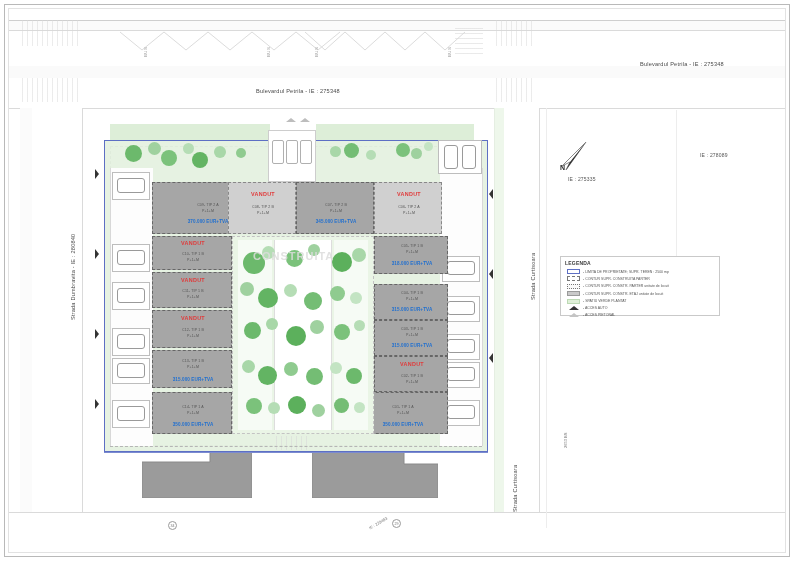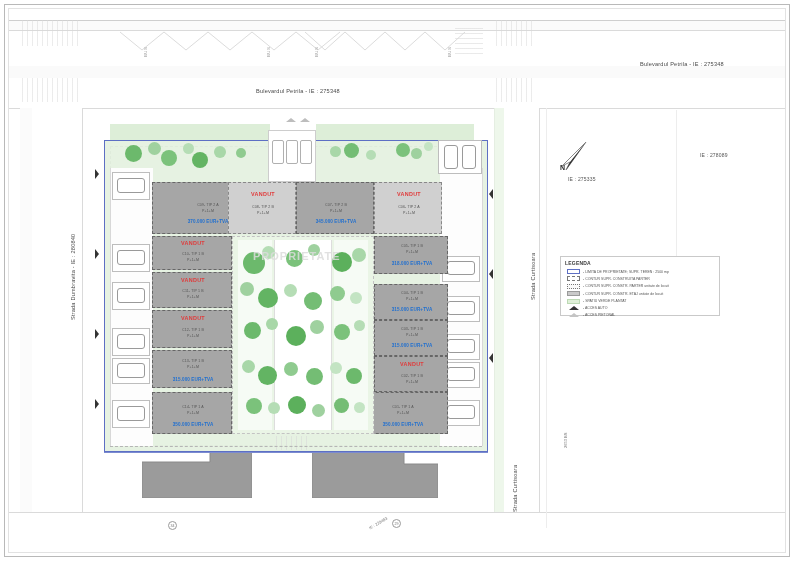--- a/index.html
+++ b/index.html
@@ -384,15 +384,15 @@
     </div>
 
     <div class="abs legend-row" style="left:6px;top:54px;width:152px;">
       <div class="legend-sw" style="display:flex;align-items:center;justify-content:center;">
         <span style="display:block;width:0;height:0;border-left:5px solid transparent;border-right:5px solid transparent;border-bottom:4px solid #c4c4c4;"></span>
       </div>
       <div class="legend-tx">- ACCES PIETONAL</div>
     </div>
   </div>
 
-  <div class="abs txt watermark" style="left:253px;top:250px;opacity:.85;">PROPRIETATE</div>
+  <div class="abs txt watermark" style="left:253px;top:250px;opacity:.85;">CONSTRUITA</div>
 
 </div>
 
 </body></html>

